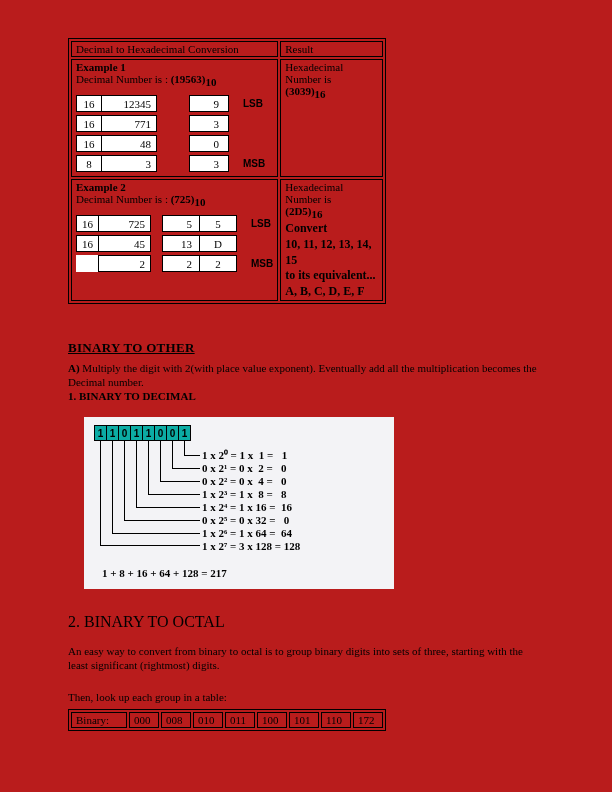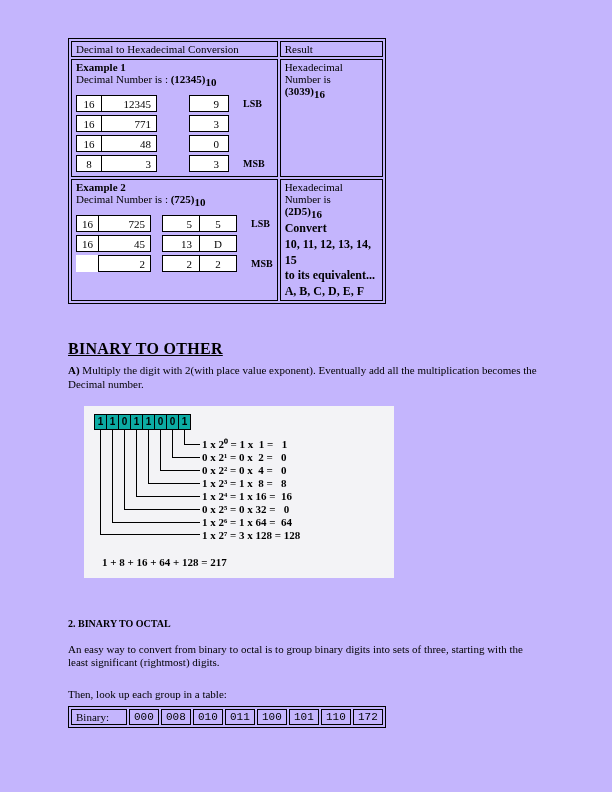--- a/index.html
+++ b/index.html
@@ -1,18 +1,18 @@
 <!DOCTYPE html>
 <html><head>
 <meta charset="utf-8">
 <style>
   * { margin:0; padding:0; box-sizing:border-box; }
   html,body { background:#fff; }
   body { width:612px; height:792px; font-family:"Liberation Serif", serif; font-size:11px; color:#000; }
-  .page { position:relative; width:612px; height:792px; background:#c4b5fd; overflow:hidden; }
+  .page { position:relative; width:612px; height:792px; background:#b91c1c; overflow:hidden; }
   .content { padding:38px 70px 0 68px; }
 
   
   table.classic { border-collapse:separate; border-spacing:2px; border:1px solid #000; }
   table.classic td { border:1px solid #000; padding:1px 4px; vertical-align:top; }
 
   table.outer { width:318px; }
   td.col-main { width:196px; }
   td.col-result { width:118px; }
   td.vmid { vertical-align:middle; }
@@ -29,26 +29,26 @@
   .divisor { width:26px; justify-content:center; }
   .dividend { width:56px; justify-content:flex-end; padding-right:5px; margin-left:-1px; }
   .ex2 .divisor { width:23px; }
   .ex2 .dividend { width:47px;padding-left:46px; }
   .sp1 { width:32px; }
   .sp2 { width:11px; }
   .rem { width:40px; justify-content:flex-end; padding-right:9px; }
   .rem2a { width:38px; justify-content:flex-end; padding-right:7px; }
   .rem2b { width:38px; justify-content:center; margin-left:-1px; }
   .noborder { border-color:transparent; }
-  .tag { font-family:Liberation Serif, serif; font-weight:bold; font-size:10px; margin-left:7px; min-width:28px;padding-left:7px; }
+  .tag { font-family:Liberation Sans, sans-serif; font-weight:bold; font-size:10px; margin-left:7px; min-width:28px;padding-left:7px; }
 
   .res-num { font-weight:bold; }
   .notes { font-weight:bold; font-size:12px; line-height:1.3; margin-top:1px; }
 
-  .h-binary { margin-top:36px; font-size:16px; font-weight:bold; text-decoration:underline; letter-spacing:.3px; }
+  .h-binary { margin-top:36px; font-size:13px; font-weight:bold; text-decoration:underline; letter-spacing:.3px; }
   .para { margin-top:6px; line-height:1.24; }
   .bold { font-weight:bold; }
   .subhead { font-weight:bold; }
 
   
   .figure { position:relative; width:310px; height:172px; margin:14px 0 0 16px; background:#f3f3f6; }
   .bits { position:absolute; left:10px; top:8px; display:flex; }
   .bit { width:13px; height:16px; border:1px solid #000; margin-right:-1px;
          display:flex; align-items:center; justify-content:center;
          font-family:"Liberation Sans", sans-serif; font-weight:bold; font-size:10px;
@@ -59,51 +59,51 @@
   .c0 { left:100px; width:16px;  height:15px; }
   .c1 { left:88px;  width:28px;  height:28px; }
   .c2 { left:76px;  width:40px;  height:41px; }
   .c3 { left:64px;  width:52px;  height:54px; }
   .c4 { left:52px;  width:64px;  height:67px; }
   .c5 { left:40px;  width:76px;  height:80px; }
   .c6 { left:28px;  width:88px;  height:93px; }
   .c7 { left:16px;  width:100px; height:105px; }
   .fsum { position:absolute; left:18px; top:150px; font-weight:bold; }
 
-  .h-octal { margin-top:40px; font-weight:bold; font-size:10px; }
+  .h-octal { margin-top:24px; font-weight:normal; font-size:16px; }
   .para2 { margin-top:14px; line-height:1.26; max-width:474px; }
 
   table.group { margin-top:14px; width:474px; }
   td.gc1 { width:104px; }
   td.gc2 { width:76px; }
   td.gc3 { line-height:1.25; }
   .grow1 td { height:18px; }
 
   .lookup-intro { margin-top:18px; }
   table.lookup { margin-top:6px; }
   td.lk-label { width:56px; }
-  td.lk-cell { width:30px;font-family:Liberation Mono, monospace; }
+  td.lk-cell { width:30px; }
 </style>
 </head>
 <body>
 
 <div class="page">
   <div class="content">
 
     <table class="classic outer">
       <tbody>
         <tr>
           <td class="col-main hdr">Decimal to Hexadecimal Conversion</td>
           <td class="col-result hdr">Result</td>
         </tr>
 
         <tr>
           <td class="col-main">
             <div class="extitle">Example 1</div>
-            <div class="exintro"><span>Decimal Number is : </span><span class="b">(12345)</span><sub>10</sub></div>
+            <div class="exintro"><span>Decimal Number is : </span><span class="b">(19563)</span><sub>10</sub></div>
             <div class="divtbl ex1">
               <div class="drow">
                 <span class="dcell divisor">16</span>
                 <span class="dcell dividend">12345</span>
                 <span class="sp1"></span>
                 <span class="dcell rem">9</span>
                 <span class="tag">LSB</span>
               </div>
               <div class="drow">
                 <span class="dcell divisor">16</span>
@@ -176,20 +176,21 @@
             </div>
           </td>
         </tr>
       </tbody>
     </table>
 
     <div class="h-binary">BINARY TO OTHER</div>
 
     <div class="para">
       <div><span class="bold">A)</span><span> Multiply the digit with 2(with place value exponent). Eventually add all the multiplication becomes the Decimal number.</span></div>
+      <div class="subhead">1. BINARY TO DECIMAL</div>
     </div>
 
     <div class="figure">
       <div class="bits">
         <span class="bit">1</span>
         <span class="bit">1</span>
         <span class="bit">0</span>
         <span class="bit">1</span>
         <span class="bit">1</span>
         <span class="bit">0</span>

